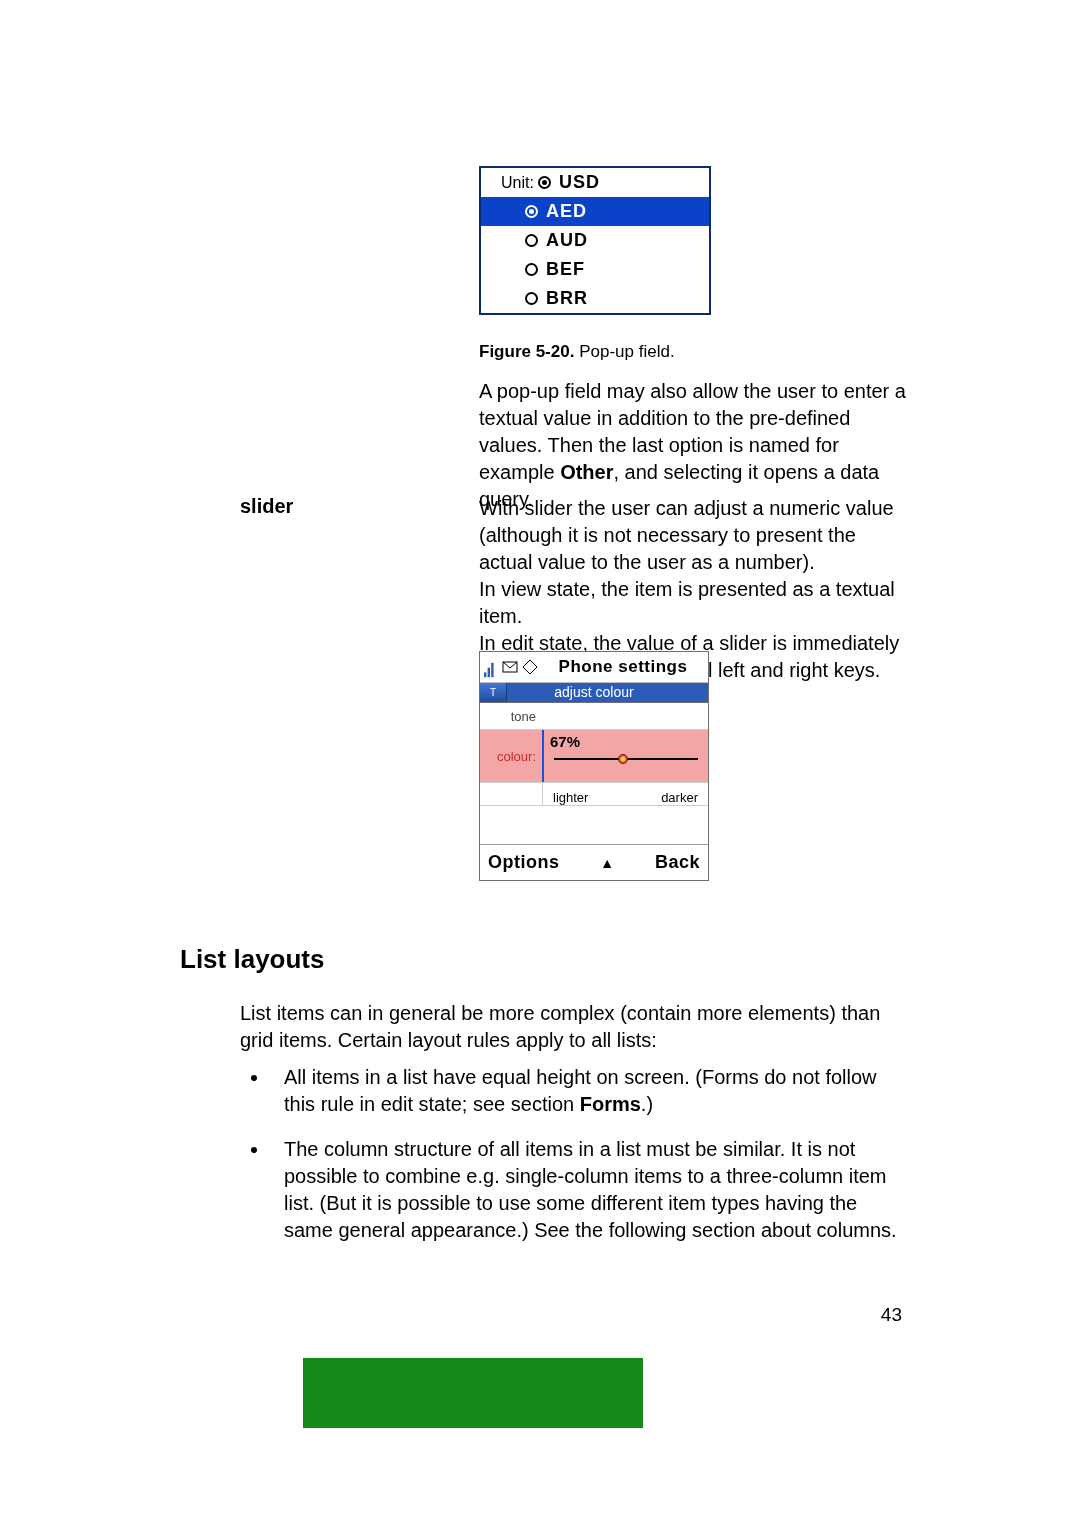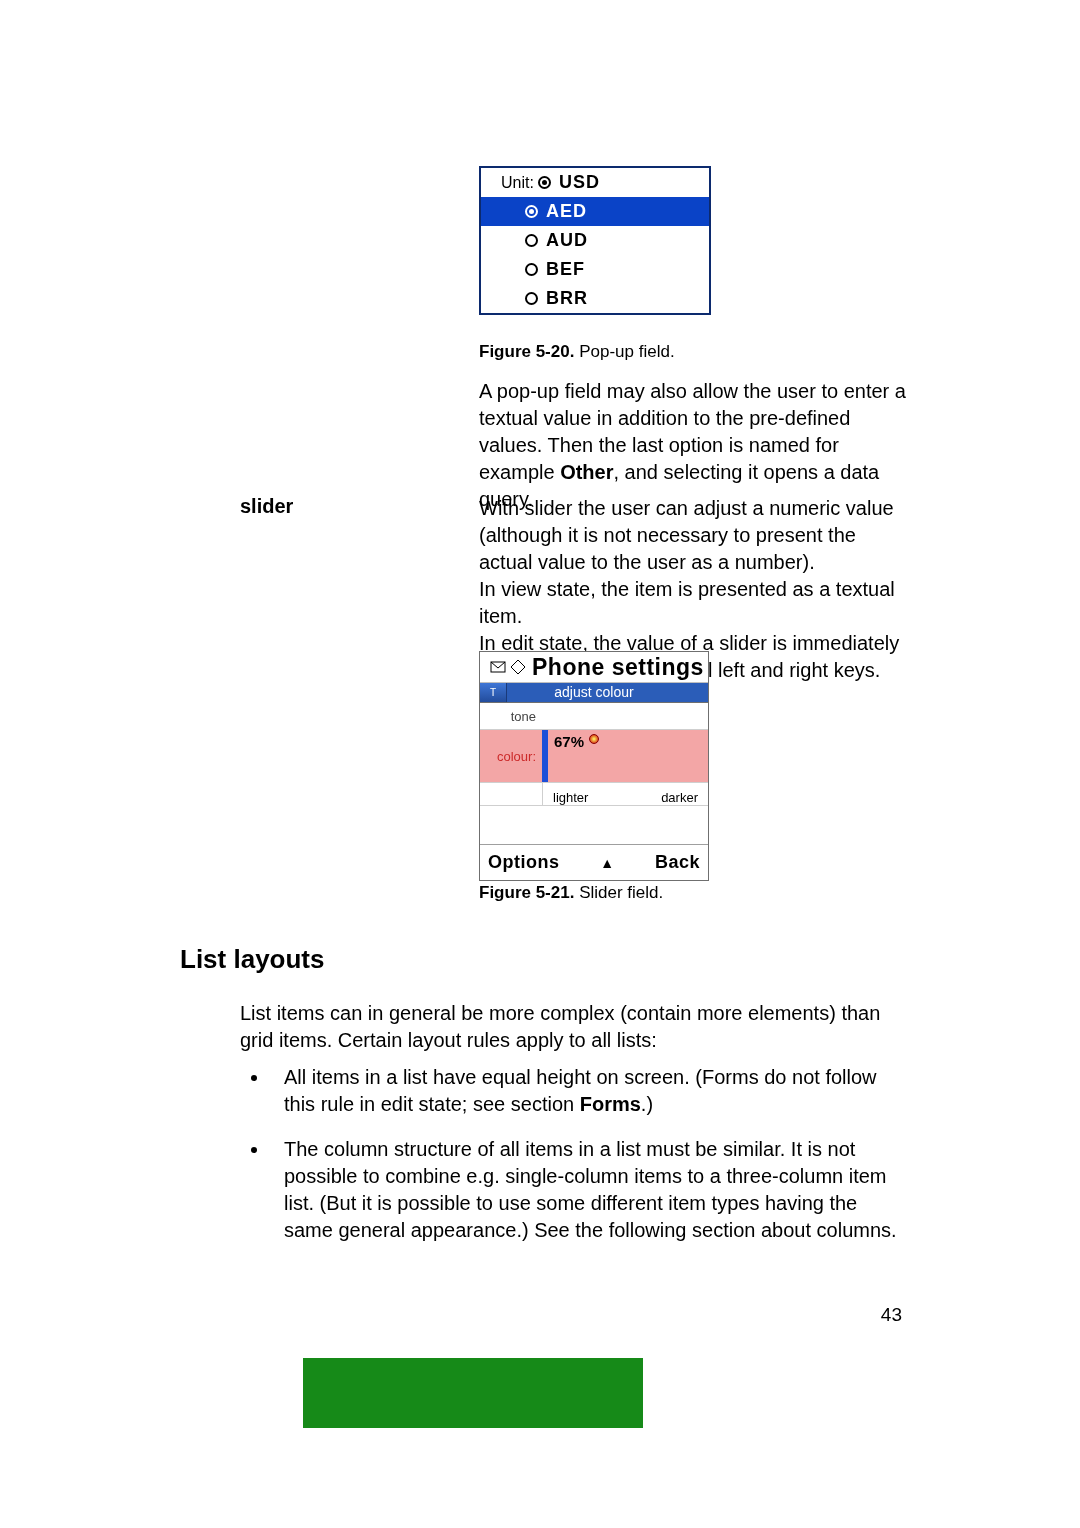--- a/index.html
+++ b/index.html
@@ -116,21 +116,21 @@
     border-bottom: 1px solid #bfbfbf;
     height: 26px;
   }
   .ph-title .sig, .ph-title .bat {
     width: 12px; height: 18px; display: inline-block;
   }
   .ph-title .sig svg, .ph-title .bat svg { display:block; }
   .ph-title .mid-icons { display:flex; gap:4px; }
   .ph-title .title {
     font-weight: 900;
-    font-size: 23px;
+    font-size: 17px;
     letter-spacing: 0.5px;
     flex: 0 0 auto;
     margin-left: auto;
     margin-right: auto;
   }
   .ph-sub {
     background: #2b5db8;
     color: #fff;
     font-size: 14px;
     text-align: center;
@@ -168,22 +168,22 @@
     color: #000;
     align-self: center;
   }
   .ph-row.colour {
     height: 52px;
     background: #f3a6a6;
   }
   .ph-row.colour .lab { color: #cc2a2a; }
   .ph-row.colour .valwrap {
     flex: 1;
-    border-left: 6px solid #1d4ed8;
-    display: flex; flex-direction: row;
+    border-left: 2px solid #1d4ed8;
+    display: flex; flex-direction: column;
   }
   .ph-row.colour .pct {
     font-weight: 900;
     font-size: 15px;
     padding: 3px 0 0 6px;
   }
   .ph-row.colour .slider {
     margin: 4px 10px 0 10px;
     height: 10px;
     position: relative;
@@ -352,24 +352,20 @@
       </div>
       <div class="ph-empty"></div>
     </div>
     <div class="ph-soft">
       <span class="sk">Options</span>
       <span class="up">▲</span>
       <span class="sk">Back</span>
     </div>
   </div>
 
-  <div class="main-col caption" style="top:882px;">
-    <b>Figure 5-21.</b>
-    <span>Slider field.</span>
-  </div>
 
   <div class="h2" style="position:absolute; left:180px; top:944px;">List layouts</div>
 
   <div class="full-col body" style="top:1000px;">List items can in general be more complex (contain more elements) than grid items. Certain layout rules apply to all lists:</div>
 
   <div class="full-col body" style="top:1064px;">
     <ul class="bul">
       <li>
         <span>All items in a list have equal height on screen. (Forms do not follow this rule in edit state; see section </span><b>Forms</b><span>.)</span>
       </li>

